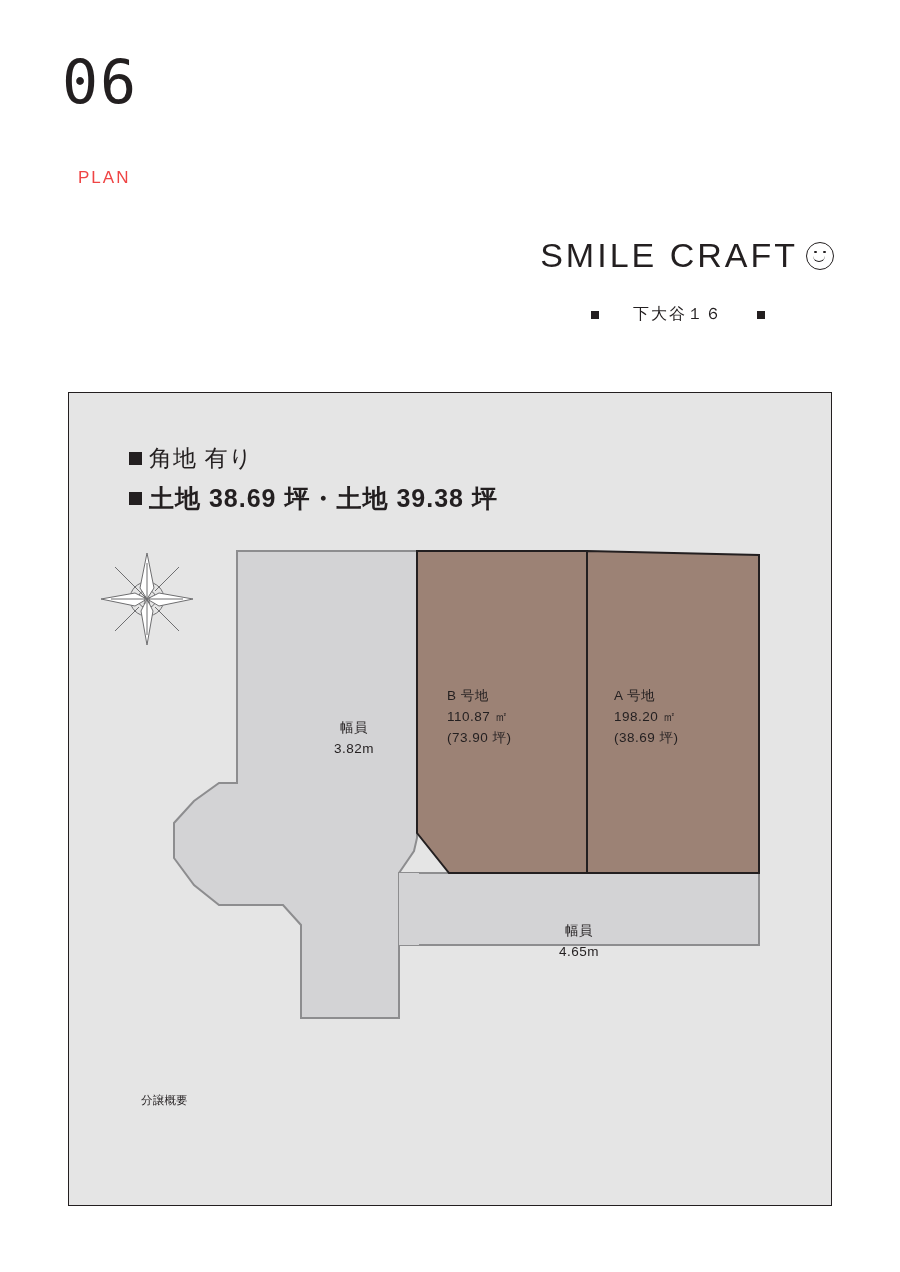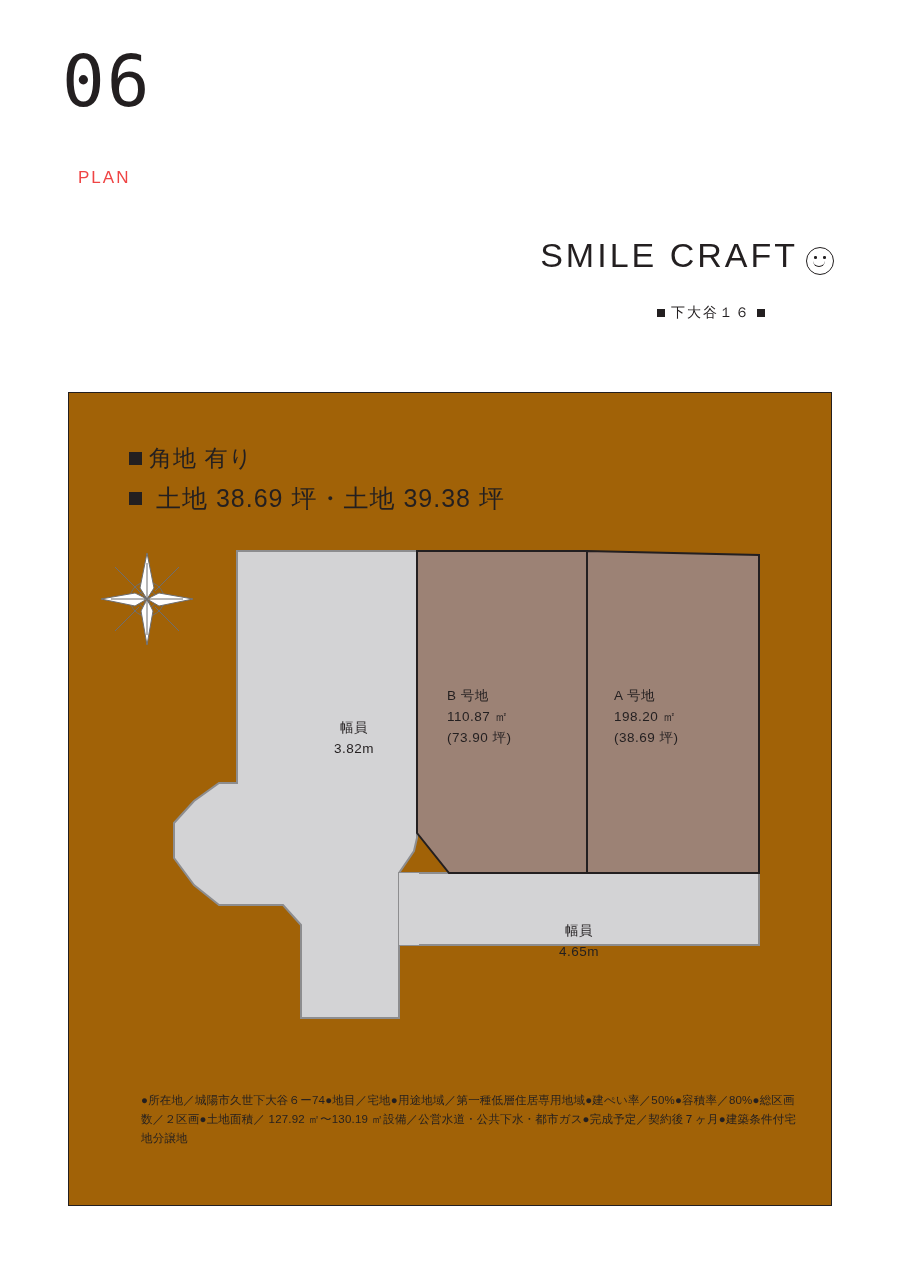--- a/index.html
+++ b/index.html
@@ -15,21 +15,21 @@
     color: #231f20;
     overflow: hidden;
   }
 
   
   .plan-number {
     position: absolute;
     left: 62px;
     top: 42px;
     font-family: "DejaVu Sans Mono", monospace;
-    font-size: 71px;
+    font-size: 60px;
     line-height: 80px;
     letter-spacing: 2px;
     font-weight: 400;
     color: #231f20;
   }
   .plan-label {
     position: absolute;
     left: 78px;
     top: 168px;
     font-size: 17px;
@@ -38,21 +38,21 @@
   }
 
   .brand {
     position: absolute;
     right: 66px;
     top: 236px;
     font-size: 34px;
     letter-spacing: 3px;
     color: #231f20;
     display: flex;
-    align-items: flex-end;
+    align-items: center;
     gap: 6px;
     white-space: nowrap;
   }
   .smiley {
     display: inline-block;
     width: 26px;
     height: 26px;
     border: 1.6px solid #231f20;
     border-radius: 50%;
     position: relative;
@@ -77,45 +77,45 @@
     width: 12px;
     height: 7px;
     border-bottom: 1.6px solid #231f20;
     border-radius: 0 0 10px 10px;
   }
 
   .site-name {
     position: absolute;
     right: 135px;
     top: 304px;
-    font-size: 14px;
+    font-size: 16px;
     letter-spacing: 2px;
     display: flex;
     align-items: center;
-    gap: 6px;
+    gap: 34px;
     color: #231f20;
     white-space: nowrap;
   }
   .sq {
     display: inline-block;
     width: 8px;
     height: 8px;
     background: #231f20;
   }
 
   
   .frame {
     position: absolute;
     left: 68px;
     top: 392px;
     width: 764px;
     height: 814px;
     border: 1.2px solid #231f20;
     box-sizing: border-box;
-    background: #a16207;
+    background: #e5e5e5;
     overflow: hidden;
   }
 
   .headline {
     position: absolute;
     left: 60px;
     top: 50px;
   }
   .headline .line1 {
     font-size: 23px;
@@ -123,21 +123,22 @@
     display: flex;
     align-items: center;
     gap: 4px;
     margin-bottom: 8px;
   }
   .headline .line2 {
     font-size: 25px;
     letter-spacing: 1px;
     display: flex;
     align-items: center;
-    gap: 11px;
+    gap: 4px;
+    font-weight: bold;
   }
   .headline .bsq {
     display: inline-block;
     width: 13px;
     height: 13px;
     background: #231f20;
     margin-right: 3px;
   }
 
   
@@ -263,16 +264,16 @@
       <div>(38.69 坪)</div>
     </div>
 
     <div class="road-label" style="left:455px; top:355px; width:110px;">
       <div>幅員</div>
       <div>4.65m</div>
     </div>
   </div>
 
   <div class="notes">
-    <div class="notes-body">●所在地／城陽市久世下大谷６ー74●地目／宅地●用途地域／第一種低層住居専用地域●建ぺい率／50%●容積率／80%●総区画数／２区画●土地面積／ 127.92 ㎡〜130.19 ㎡設備／公営水道・公共下水・都市ガス●完成予定／契約後７ヶ月●建築条件付宅地分譲地</div>
+    <div class="notes-title">分譲概要</div>
   </div>
 
 </div>
 
 </body></html>

